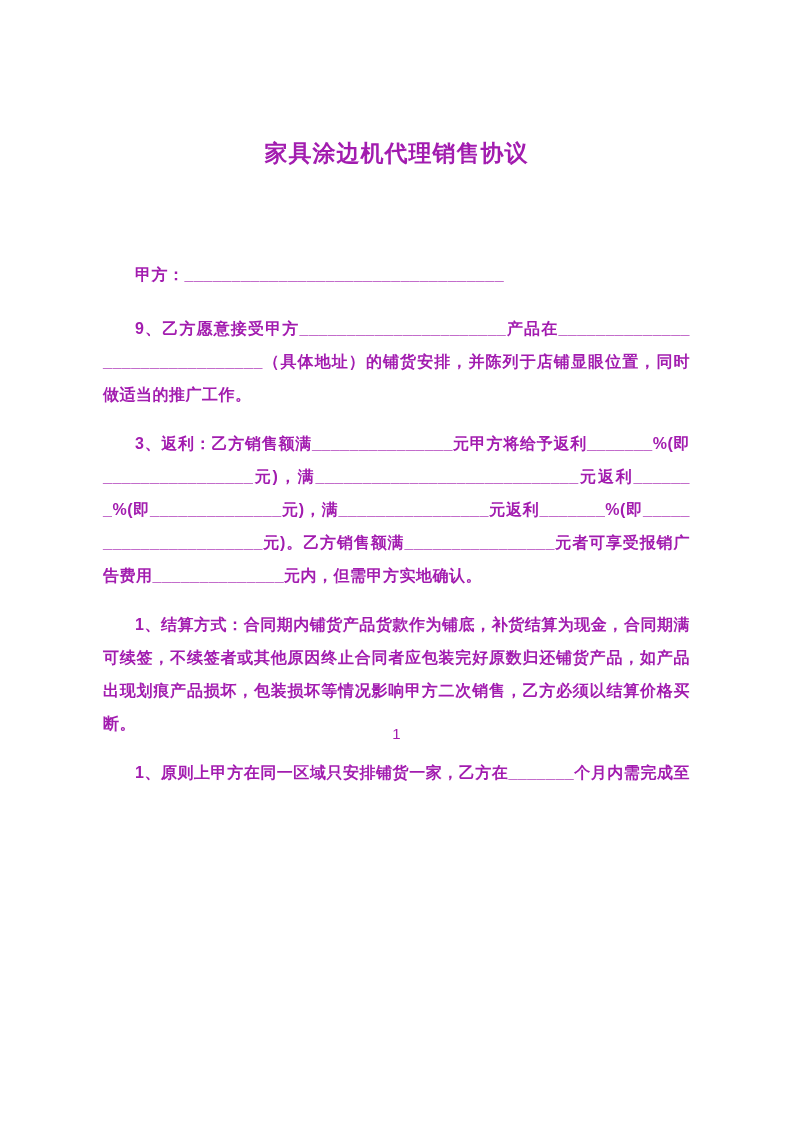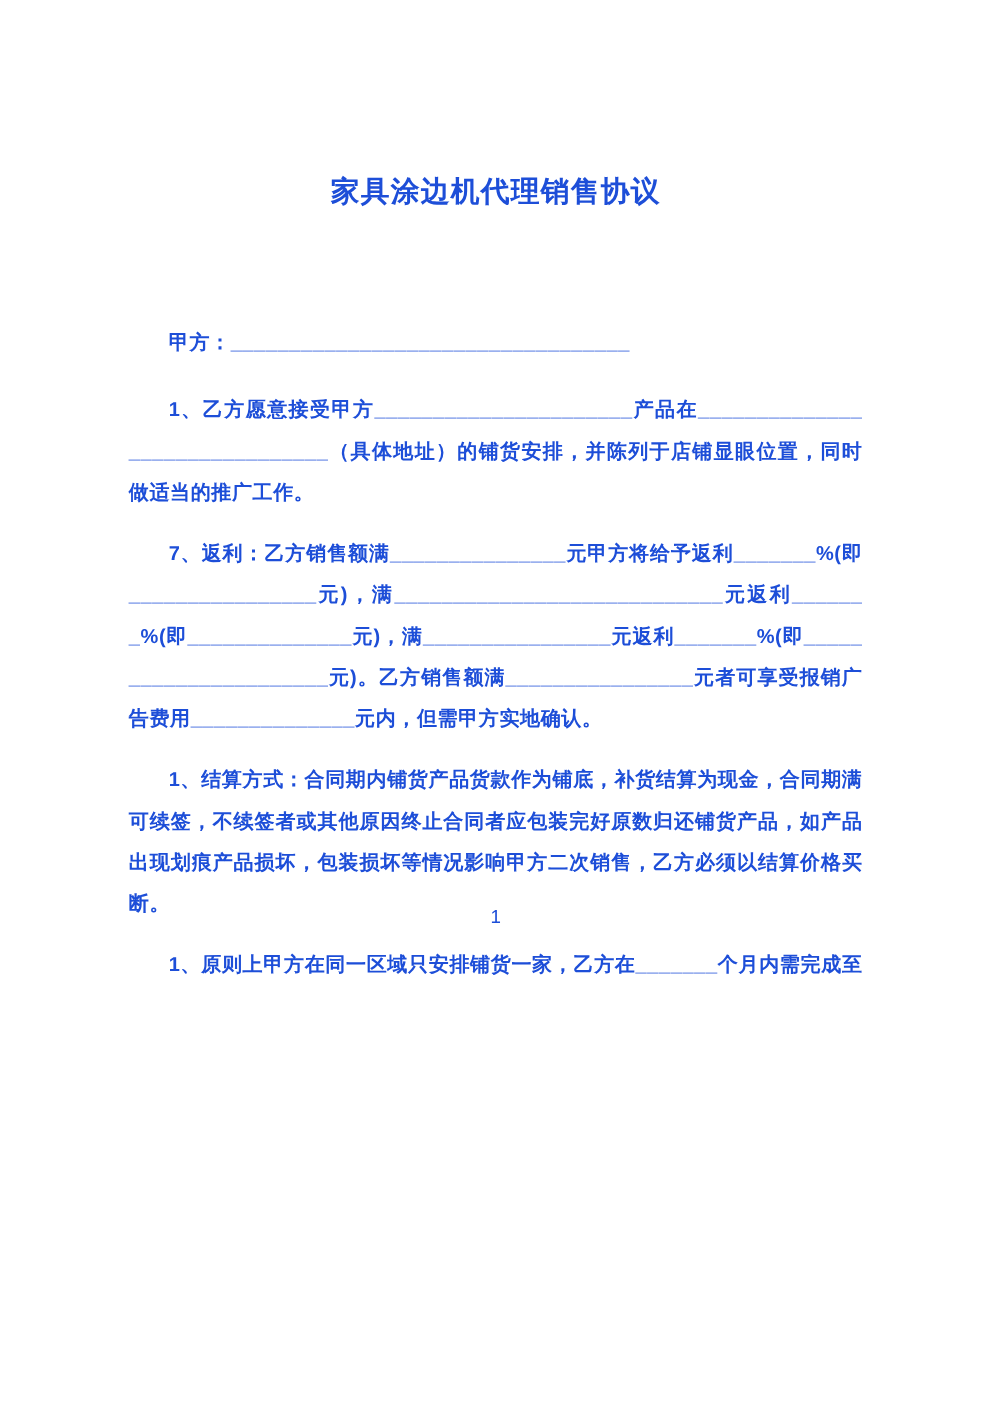--- a/index.html
+++ b/index.html
@@ -7,21 +7,21 @@
       margin: 0;
       padding: 0;
       background: #ffffff;
     }
     .page {
       position: relative;
       width: 793px;
       height: 792px;
       margin: 0 auto;
       background: #ffffff;
-      color: #1d4ed8;
+      color: #a21caf;
       font-family: "Liberation Sans", sans-serif;
       padding: 138px 103px 60px 103px;
       overflow: hidden;
     }
     .title {
       margin: 0;
       text-align: center;
       font-size: 23px;
       font-weight: 700;
       letter-spacing: 1px;
@@ -65,23 +65,23 @@
 <div class="page">
 
   <h1 class="title">家具涂边机代理销售协议</h1>
 
   <div class="party-block">
     <p class="party"><span>甲方：</span><span class="blank">__________________________________</span></p>
 
   </div>
 
 
-  <p class="para">1、乙方愿意接受甲方______________________产品在_______________________________（具体地址）的铺货安排，并陈列于店铺显眼位置，同时做适当的推广工作。</p>
+  <p class="para">9、乙方愿意接受甲方______________________产品在_______________________________（具体地址）的铺货安排，并陈列于店铺显眼位置，同时做适当的推广工作。</p>
 
-  <p class="para">7、返利：乙方销售额满_______________元甲方将给予返利_______%(即________________元)，满____________________________元返利_______%(即______________元)，满________________元返利_______%(即______________________元)。乙方销售额满________________元者可享受报销广告费用______________元内，但需甲方实地确认。</p>
+  <p class="para">3、返利：乙方销售额满_______________元甲方将给予返利_______%(即________________元)，满____________________________元返利_______%(即______________元)，满________________元返利_______%(即______________________元)。乙方销售额满________________元者可享受报销广告费用______________元内，但需甲方实地确认。</p>
 
   <p class="para">1、结算方式：合同期内铺货产品货款作为铺底，补货结算为现金，合同期满可续签，不续签者或其他原因终止合同者应包装完好原数归还铺货产品，如产品出现划痕产品损坏，包装损坏等情况影响甲方二次销售，乙方必须以结算价格买断。</p>
 
   <p class="para">1、原则上甲方在同一区域只安排铺货一家，乙方在_______个月内需完成至少_______________元的业务额，否则甲方有权提前终止本合同并在同一区域开发其他客户安排铺货。</p>
 
   <div class="page-footer">1</div>
 
 </div>
 
 </body></html>

